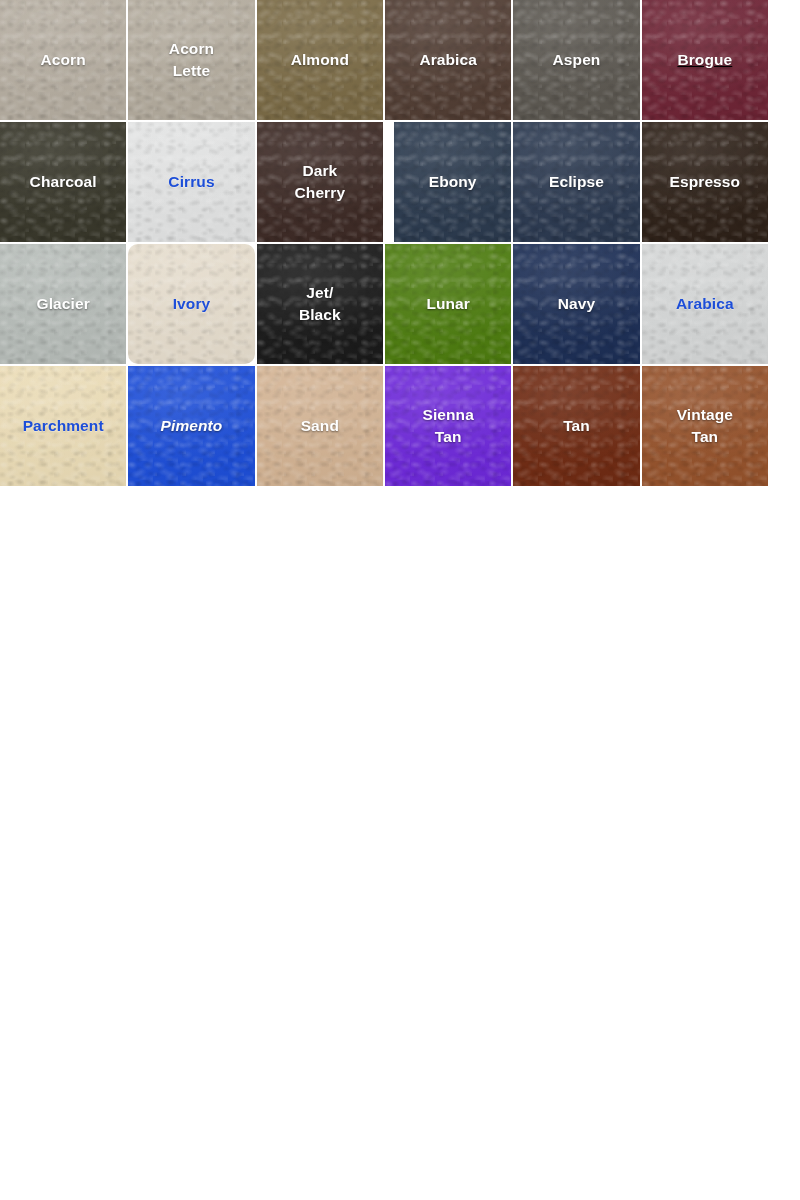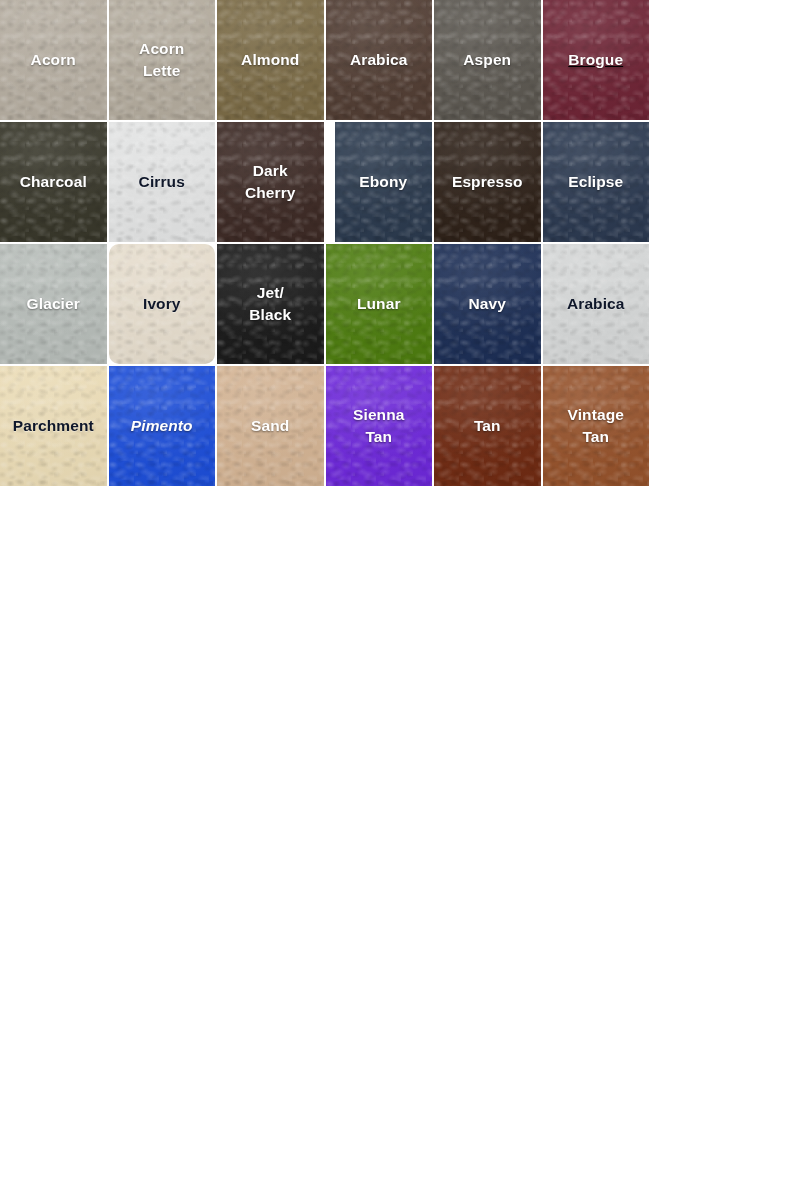--- a/index.html
+++ b/index.html
@@ -7,21 +7,21 @@
     width:800px; height:1200px;
     background:#ffffff;
     font-family:"Liberation Sans", sans-serif;
     overflow:hidden;
   }
 
   #swatch-grid {
     display:grid;
     grid-template-columns:repeat(6, 1fr);
     grid-template-rows:repeat(4, 120px);
-    width:649px;
+    width:768px;
     column-gap:2px;
     row-gap:2px;
     background:#ffffff;
   }
 
   .swatch {
     position:relative;
     display:flex;
     align-items:center;
     justify-content:center;
@@ -77,21 +77,21 @@
     line-height:1.45;
     letter-spacing:.1px;
     padding:0 6px;
     white-space:pre-line;
   }
   .swatch.light-text .swatch-label {
     color:#ffffff;
     text-shadow:0 1px 2px rgba(0,0,0,.45);
   }
   .swatch.dark-text .swatch-label {
-    color:#0f172a;
+    color:#1d4ed8;
     text-shadow:0 1px 1px rgba(255,255,255,.4);
   }
 </style>
 </head>
 <body>
 
 <div id="swatch-grid" style="grid-template-columns: repeat(6, 1fr); grid-template-rows: repeat(4, 120px); background: rgb(255, 255, 255);">
     <div class="swatch light-text" style="background-color: rgb(181, 173, 160);">
       <span class="swatch-label">Acorn</span>
     </div>
@@ -117,25 +117,25 @@
     <div class="swatch dark-text" style="background-color: rgb(226, 227, 227);">
       <span class="swatch-label">Cirrus</span>
     </div>
     <div class="swatch light-text" style="background-color: rgb(61, 42, 37); justify-content: center;">
       <span class="swatch-label">Dark
 Cherry</span>
     </div>
     <div class="swatch light-text" style="background-color: rgb(43, 58, 78); margin-left: 9px;">
       <span class="swatch-label">Ebony</span>
     </div>
+    <div class="swatch light-text" style="background-color: rgb(43, 57, 80);">
+      <span class="swatch-label">Eclipse</span>
+    </div>
     <div class="swatch light-text" style="background-color: rgb(46, 33, 24);">
       <span class="swatch-label">Espresso</span>
-    </div>
-    <div class="swatch light-text" style="background-color: rgb(43, 57, 80);">
-      <span class="swatch-label">Eclipse</span>
     </div>
     <div class="swatch light-text" style="background-color: rgb(182, 188, 184);">
       <span class="swatch-label">Glacier</span>
     </div>
     <div class="swatch dark-text" style="background-color: rgb(230, 221, 205); border-radius: 10px;">
       <span class="swatch-label">Ivory</span>
     </div>
     <div class="swatch light-text" style="background-color: rgb(26, 26, 26);">
       <span class="swatch-label">Jet/
 Black</span>

